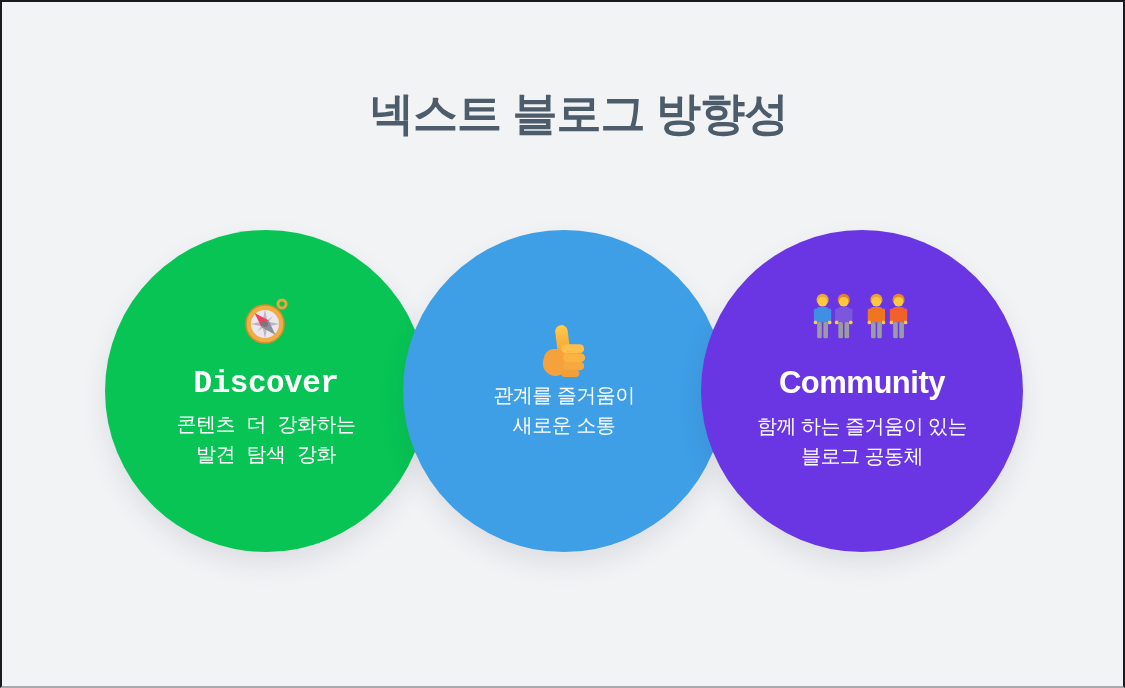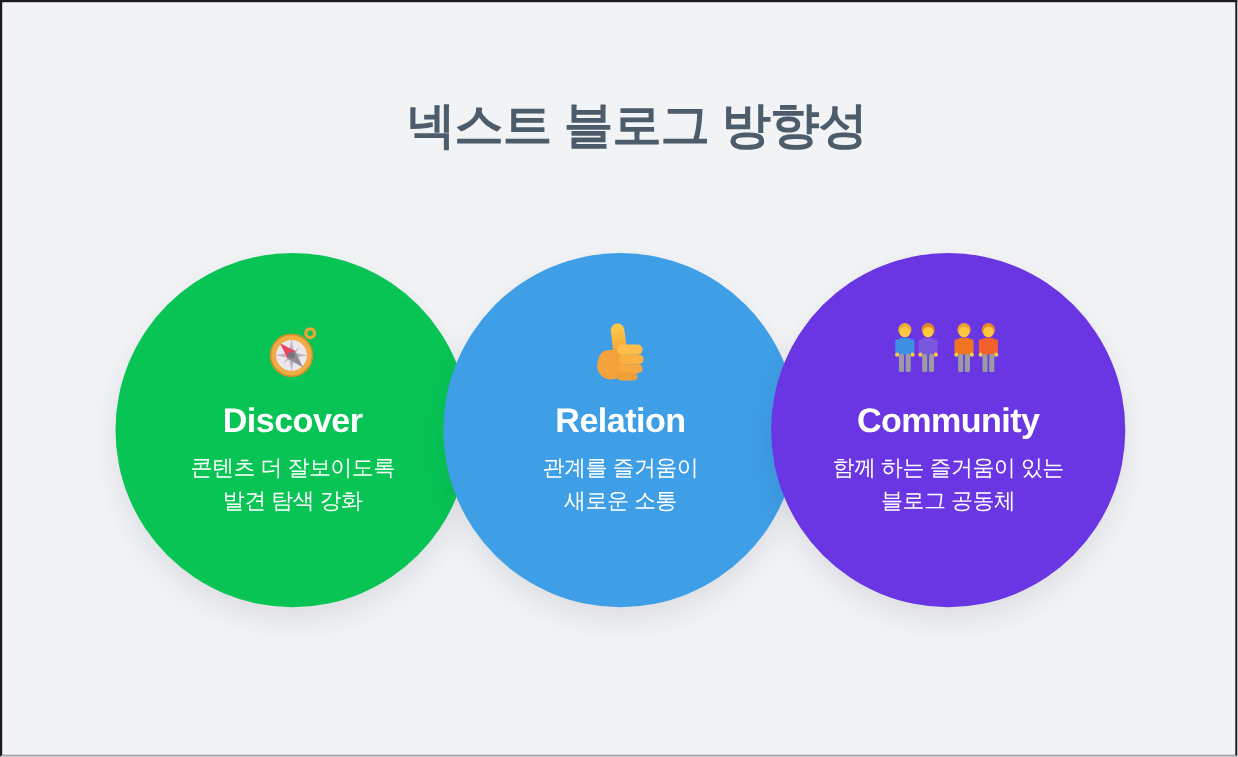--- a/index.html
+++ b/index.html
@@ -34,21 +34,21 @@
     height: 322px;
     border-radius: 50%;
     display: flex;
     flex-direction: column;
     align-items: center;
     justify-content: center;
     text-align: center;
     color: #ffffff;
     box-shadow: 0 12px 26px rgba(40, 50, 70, 0.10);
   }
-  .circle.pos-1 { left: 103px; z-index: 1; }
+  .circle.pos-1 { left: 103px; z-index: 1; font-family: Liberation Mono, monospace; }
   .circle.pos-2 { left: 401px; z-index: 2; }
   .circle.pos-3 { left: 699px; z-index: 3; }
   .circle-inner {
     display: flex;
     flex-direction: column;
     align-items: center;
     transform: translateY(-10px);
   }
   .icon-wrap {
     height: 58px;
@@ -85,21 +85,21 @@
           <circle cx="23" cy="27" r="14" fill="#EDE6ED"></circle>
           <polygon points="23,12.5 25.4,24.6 37.5,27 25.4,29.4 23,41.5 20.6,29.4 8.5,27 20.6,24.6" fill="#B9B4BE"></polygon>
           <polygon points="23,16 24.8,25.2 34,27 24.8,28.8 23,38 21.2,28.8 12,27 21.2,25.2" transform="rotate(45 23 27)" fill="#C9C4CD"></polygon>
           <polygon points="12.5,16 26.5,23.2 19.6,30.2" fill="#E8435F"></polygon>
           <polygon points="19.6,30.2 26.5,23.2 33.5,38" fill="#8F8F98"></polygon>
           <circle cx="23" cy="27" r="3" fill="#77777F"></circle>
         </svg>
       </div>
       <h2 class="circle-title">Discover</h2>
       <p class="circle-desc">
-        <span>콘텐츠 더 잘보이도록</span><br>
+        <span>콘텐츠 더 강화하는</span><br>
         <span>발견 탐색 강화</span>
       </p>
     </div>
   </div>
 
   <div class="circle pos-2" style="background: rgb(62, 158, 230);">
     <div class="circle-inner">
       <div class="icon-wrap">
         <svg width="48" height="54" viewBox="0 0 50 56" aria-hidden="true">
           <defs>
@@ -110,21 +110,20 @@
           </defs>
           <rect x="17" y="1" width="13" height="32" rx="6.5" fill="url(#thumbGrad)" transform="rotate(-7 23 17)"></rect>
           <rect x="4" y="26" width="26" height="22" rx="10" fill="#F6A23C"></rect>
           <ellipse cx="16" cy="41" rx="13" ry="13" fill="#F6A23C"></ellipse>
           <rect x="22" y="21" width="24" height="9.5" rx="4.75" fill="#FFBE49"></rect>
           <rect x="24" y="30.5" width="23" height="9" rx="4.5" fill="#FCB143"></rect>
           <rect x="24" y="39.5" width="22" height="8.5" rx="4.25" fill="#F7A83E"></rect>
           <rect x="22" y="47.5" width="19" height="7.5" rx="3.75" fill="#F19F38"></rect>
         </svg>
       </div>
-      <h2 class="circle-title">Relation</h2>
       <p class="circle-desc">
         <span>관계를 즐거움이</span><br>
         <span>새로운 소통</span>
       </p>
     </div>
   </div>
 
   <div class="circle pos-3" style="background: rgb(106, 54, 228); text-align: center;">
     <div class="circle-inner">
       <div class="icon-wrap">

